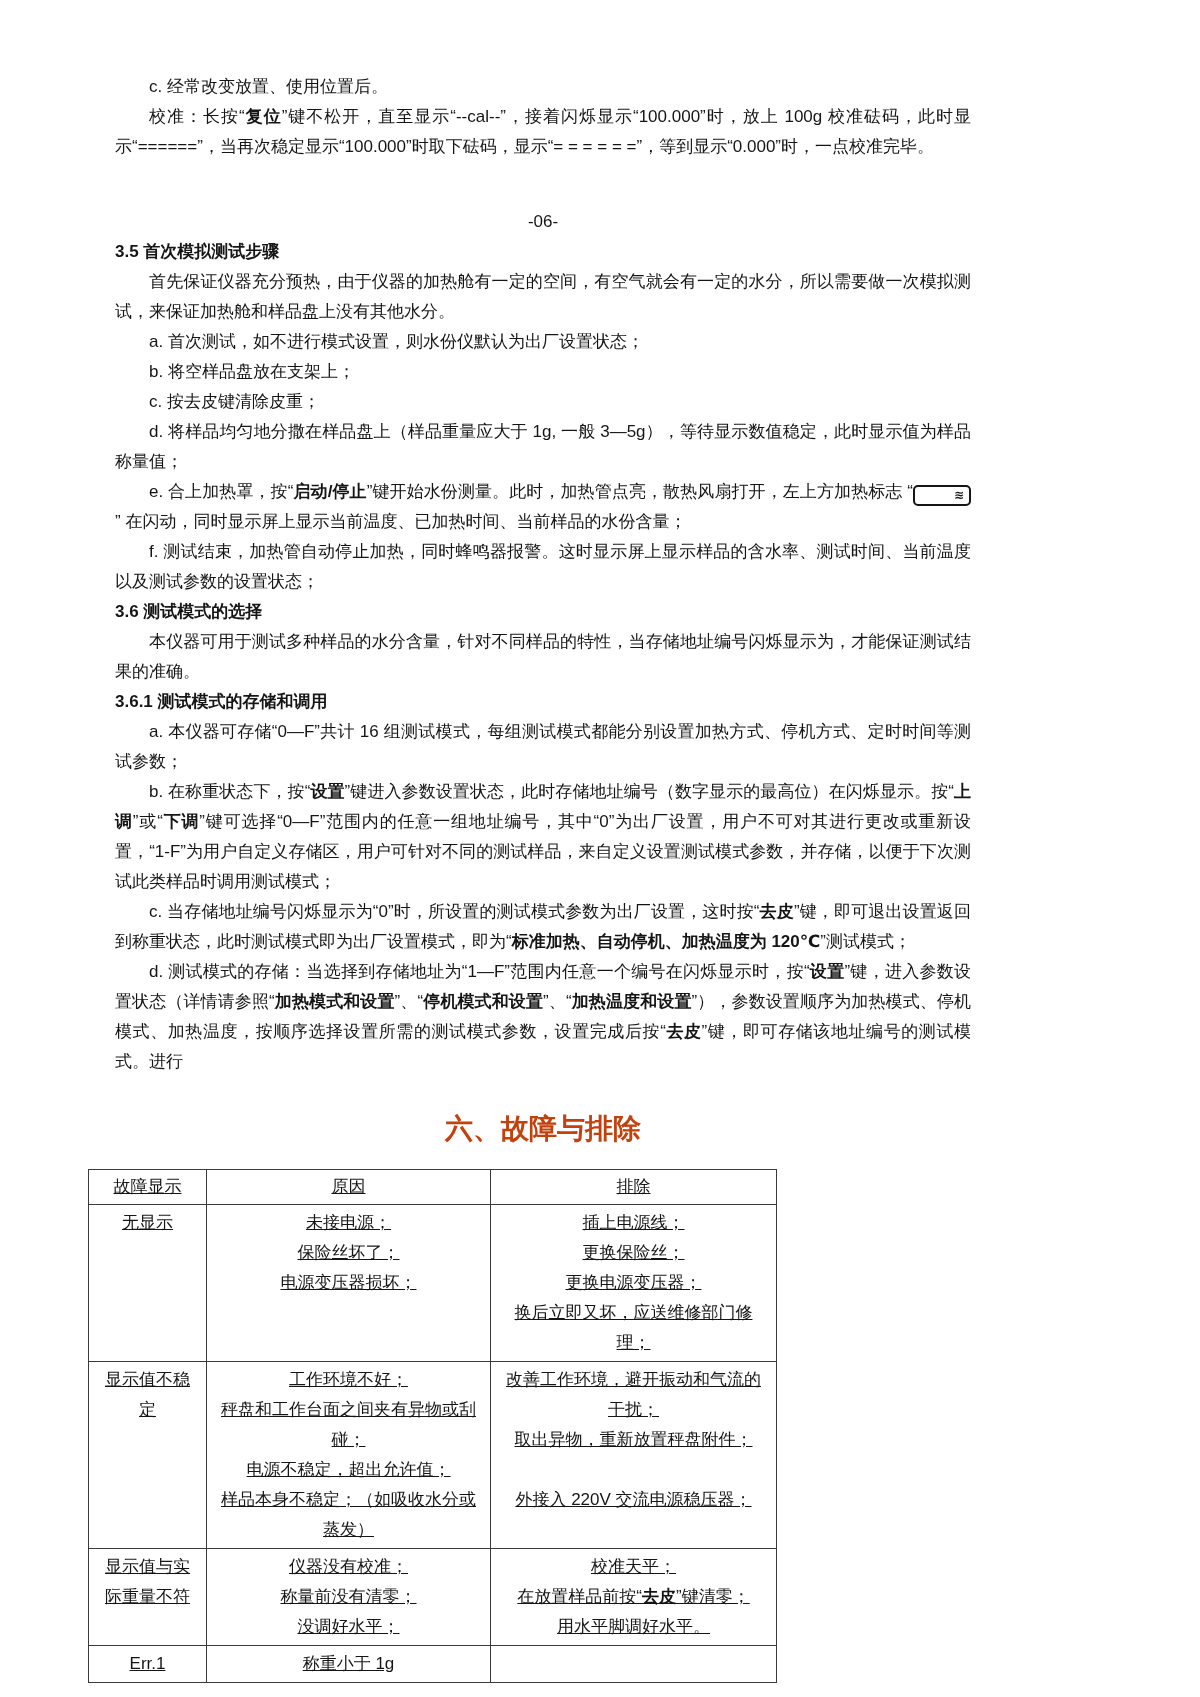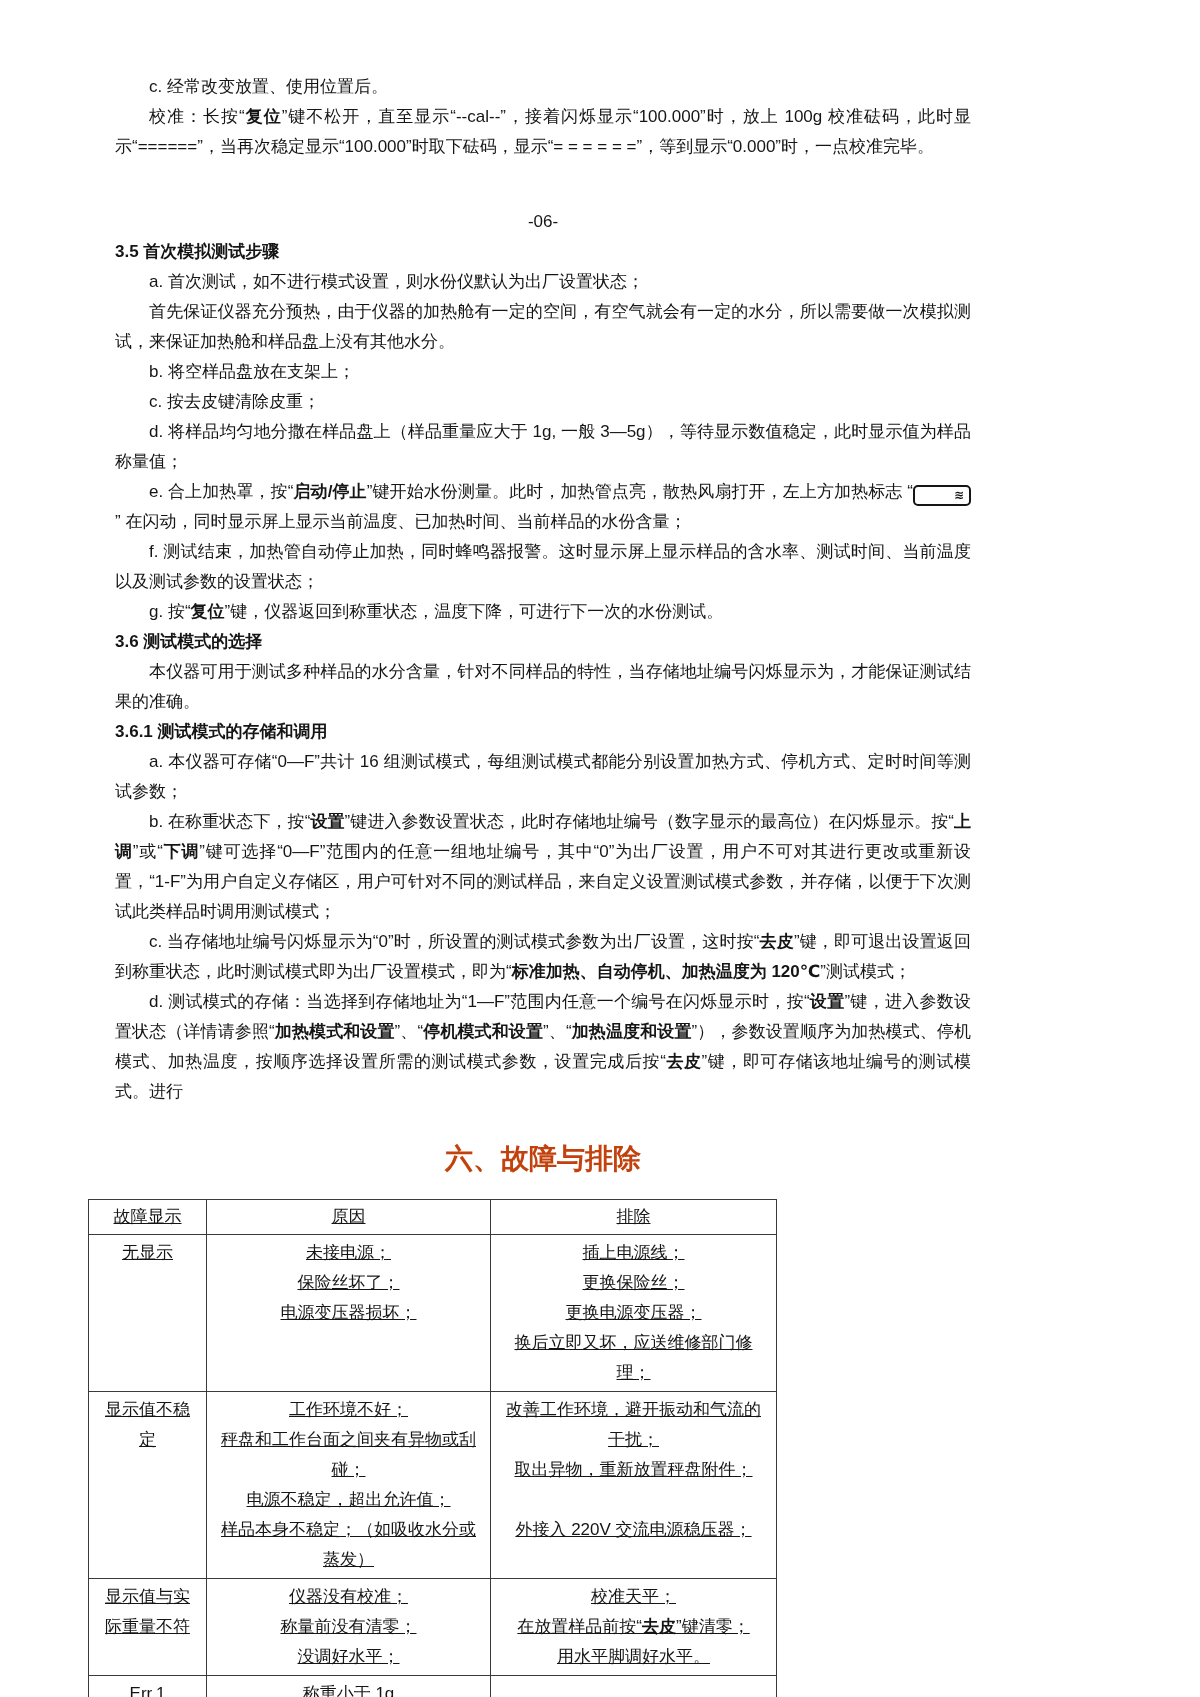--- a/index.html
+++ b/index.html
@@ -74,28 +74,27 @@
 </head>
 <body>
 
 <div class="page">
 
   <div id="doc-blocks">
       <div class="blk p"><span class="seg">c. 经常改变放置、使用位置后。</span></div>
       <div class="blk p"><span class="seg">校准：长按“</span><span class="seg b">复位</span><span class="seg">”键不松开，直至显示“--cal--”，接着闪烁显示“100.000”时，放上 100g 校准砝码，此时显示“======”，当再次稳定显示“100.000”时取下砝码，显示“= = = = = =”，等到显示“0.000”时，一点校准完毕。</span></div>
       <div class="blk pagenum"><span class="seg">-06-</span></div>
       <div class="blk h2"><span class="seg">3.5 首次模拟测试步骤</span></div>
+      <div class="blk p"><span class="seg">首先保证仪器充分预热，由于仪器的加热舱有一定的空间，有空气就会有一定的水分，所以需要做一次模拟测试，来保证加热舱和样品盘上没有其他水分。</span></div>
       <div class="blk p"><span class="seg">a. 首次测试，如不进行模式设置，则水份仪默认为出厂设置状态；</span></div>
-      <div class="blk p"><span class="seg">首先保证仪器充分预热，由于仪器的加热舱有一定的空间，有空气就会有一定的水分，所以需要做一次模拟测试，来保证加热舱和样品盘上没有其他水分。</span></div>
       <div class="blk p"><span class="seg">b. 将空样品盘放在支架上；</span></div>
       <div class="blk p"><span class="seg">c. 按去皮键清除皮重；</span></div>
       <div class="blk p"><span class="seg">d. 将样品均匀地分撒在样品盘上（样品重量应大于 1g, 一般 3—5g），等待显示数值稳定，此时显示值为样品称量值；</span></div>
       <div class="blk p"><span class="seg">e. 合上加热罩，按“</span><span class="seg b">启动/停止</span><span class="seg">”键开始水份测量。此时，加热管点亮，散热风扇打开，左上方加热标志 “</span><span class="inline-icon">≋</span><span class="seg">” 在闪动，同时显示屏上显示当前温度、已加热时间、当前样品的水份含量；</span></div>
       <div class="blk p"><span class="seg">f. 测试结束，加热管自动停止加热，同时蜂鸣器报警。这时显示屏上显示样品的含水率、测试时间、当前温度以及测试参数的设置状态；</span></div>
-      <div class="blk p"><span class="seg">g. 按“</span><span class="seg b">复位</span><span class="seg">”键，仪器返回到称重状态，温度下降，可进行下一次的水份测试。</span></div>
       <div class="blk h2"><span class="seg">3.6 测试模式的选择</span></div>
       <div class="blk p"><span class="seg">本仪器可用于测试多种样品的水分含量，针对不同样品的特性，当存储地址编号闪烁显示为，才能保证测试结果的准确。</span></div>
       <div class="blk h2"><span class="seg">3.6.1 测试模式的存储和调用</span></div>
       <div class="blk p"><span class="seg">a. 本仪器可存储“0—F”共计 16 组测试模式，每组测试模式都能分别设置加热方式、停机方式、定时时间等测试参数；</span></div>
       <div class="blk p"><span class="seg">b. 在称重状态下，按“</span><span class="seg b">设置</span><span class="seg">”键进入参数设置状态，此时存储地址编号（数字显示的最高位）在闪烁显示。按“</span><span class="seg b">上调</span><span class="seg">”或“</span><span class="seg b">下调</span><span class="seg">”键可选择“0—F”范围内的任意一组地址编号，其中“0”为出厂设置，用户不可对其进行更改或重新设置，“1-F”为用户自定义存储区，用户可针对不同的测试样品，来自定义设置测试模式参数，并存储，以便于下次测试此类样品时调用测试模式；</span></div>
       <div class="blk p"><span class="seg">c. 当存储地址编号闪烁显示为“0”时，所设置的测试模式参数为出厂设置，这时按“</span><span class="seg b">去皮</span><span class="seg">”键，即可退出设置返回到称重状态，此时测试模式即为出厂设置模式，即为“</span><span class="seg b">标准加热、自动停机、加热温度为 120℃</span><span class="seg">”测试模式；</span></div>
       <div class="blk p"><span class="seg">d. 测试模式的存储：当选择到存储地址为“1—F”范围内任意一个编号在闪烁显示时，按“</span><span class="seg b">设置</span><span class="seg">”键，进入参数设置状态（详情请参照“</span><span class="seg b">加热模式和设置</span><span class="seg">”、“</span><span class="seg b">停机模式和设置</span><span class="seg">”、“</span><span class="seg b">加热温度和设置</span><span class="seg">”），参数设置顺序为加热模式、停机模式、加热温度，按顺序选择设置所需的测试模式参数，设置完成后按“</span><span class="seg b">去皮</span><span class="seg">”键，即可存储该地址编号的测试模式。进行</span></div>
     </div>
 
   <div class="fault-title">六、故障与排除</div>

